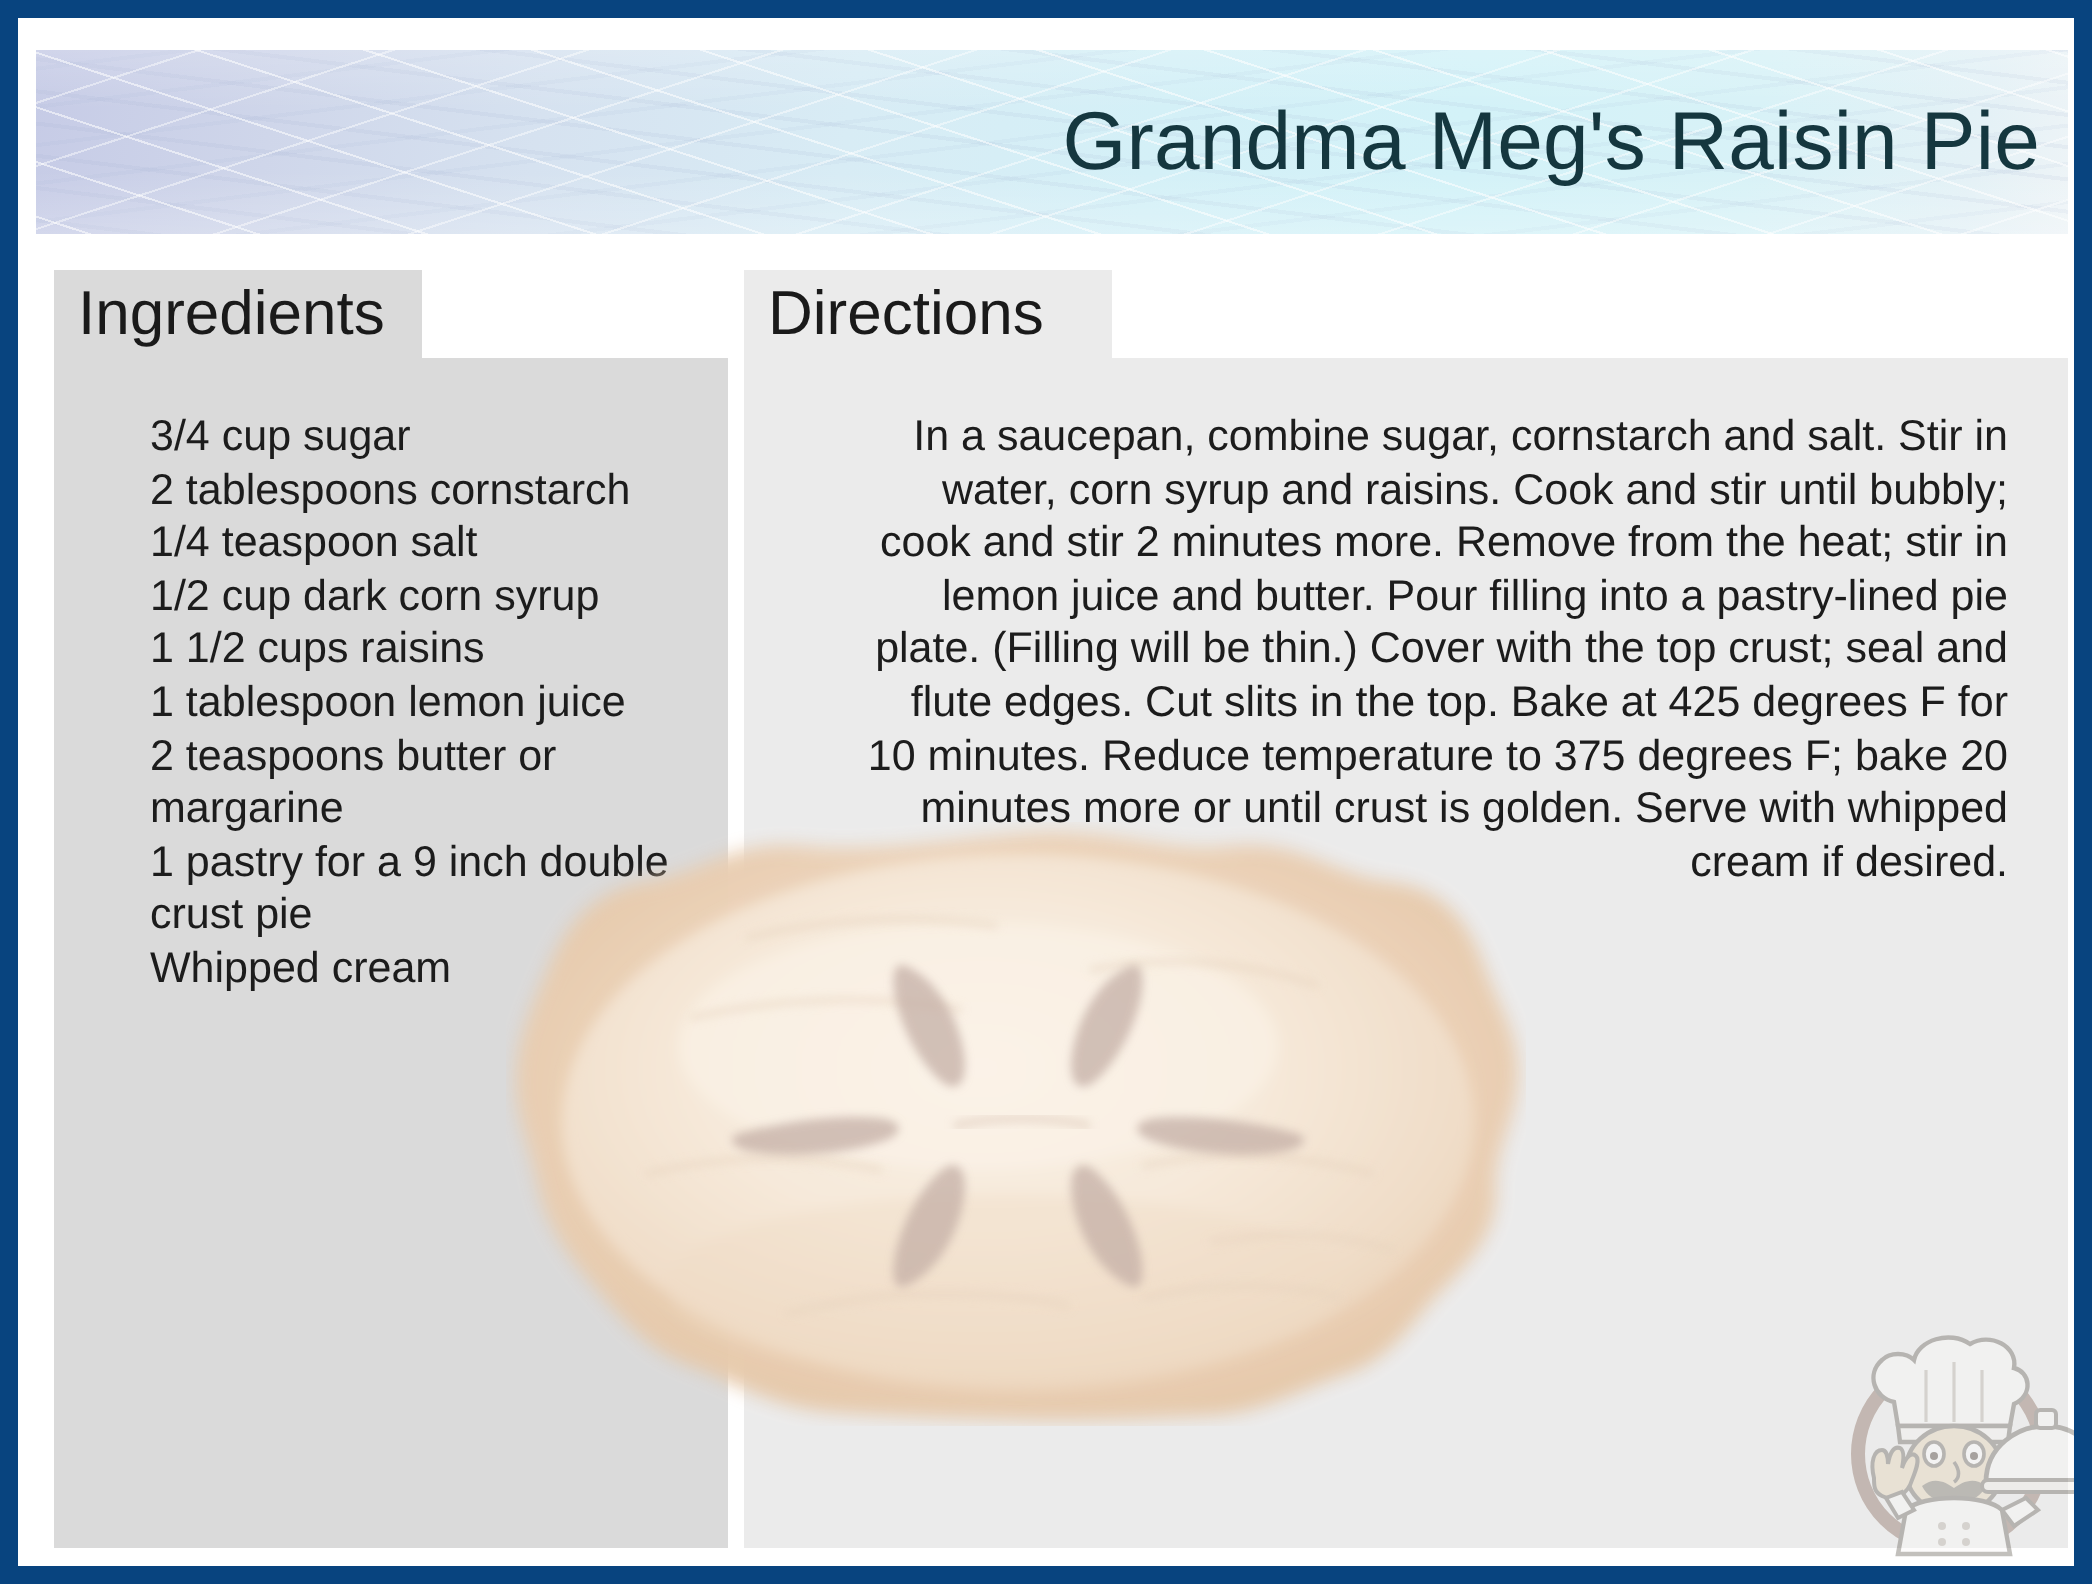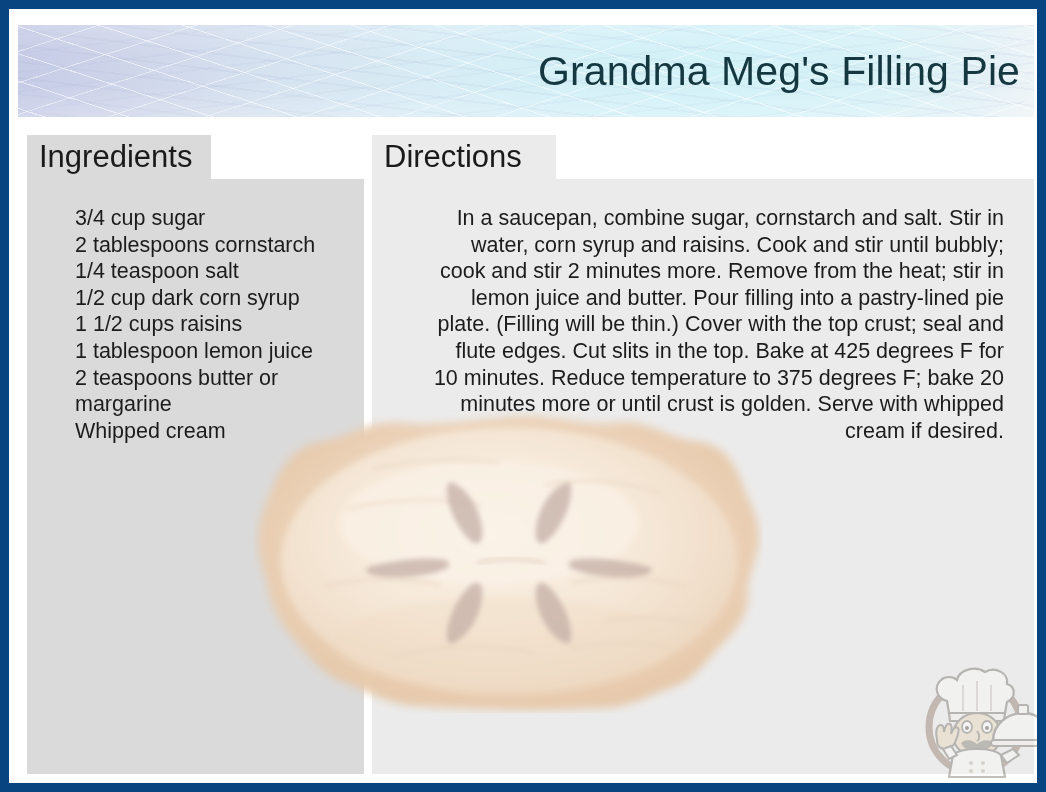--- a/index.html
+++ b/index.html
@@ -182,35 +182,36 @@
   #chef-logo svg { display: block; width: 100%; height: 100%; }
 </style>
 </head>
 <body>
 
 <div id="card">
 
   <div id="banner">
     <div class="weave"></div>
     <div class="sheen"></div>
-    <div id="recipe-title">Grandma Meg's Filling Pie</div>
+    <div id="recipe-title">Grandma Meg's Raisin Pie</div>
   </div>
 
   <div class="panel" id="ingredients-panel">
     <div class="tab-notch"></div>
     <div class="section-tab">Ingredients</div>
     <div class="panel-body">
       <ul id="ingredient-list">
         <li>3/4 cup sugar</li>
         <li>2 tablespoons cornstarch</li>
         <li>1/4 teaspoon salt</li>
         <li>1/2 cup dark corn syrup</li>
         <li>1 1/2 cups raisins</li>
         <li>1 tablespoon lemon juice</li>
         <li>2 teaspoons butter or margarine</li>
+        <li>1 pastry for a 9 inch double crust pie</li>
         <li>Whipped cream</li>
       </ul>
     </div>
   </div>
 
   <div class="panel" id="directions-panel">
     <div class="tab-notch"></div>
     <div class="section-tab">Directions</div>
     <div class="panel-body">
       <p id="directions-text">In a saucepan, combine sugar, cornstarch and salt. Stir in water, corn syrup and raisins. Cook and stir until bubbly; cook and stir 2 minutes more. Remove from the heat; stir in lemon juice and butter. Pour filling into a pastry-lined pie plate. (Filling will be thin.) Cover with the top crust; seal and flute edges. Cut slits in the top. Bake at 425 degrees F for 10 minutes. Reduce temperature to 375 degrees F; bake 20 minutes more or until crust is golden. Serve with whipped cream if desired.</p>

